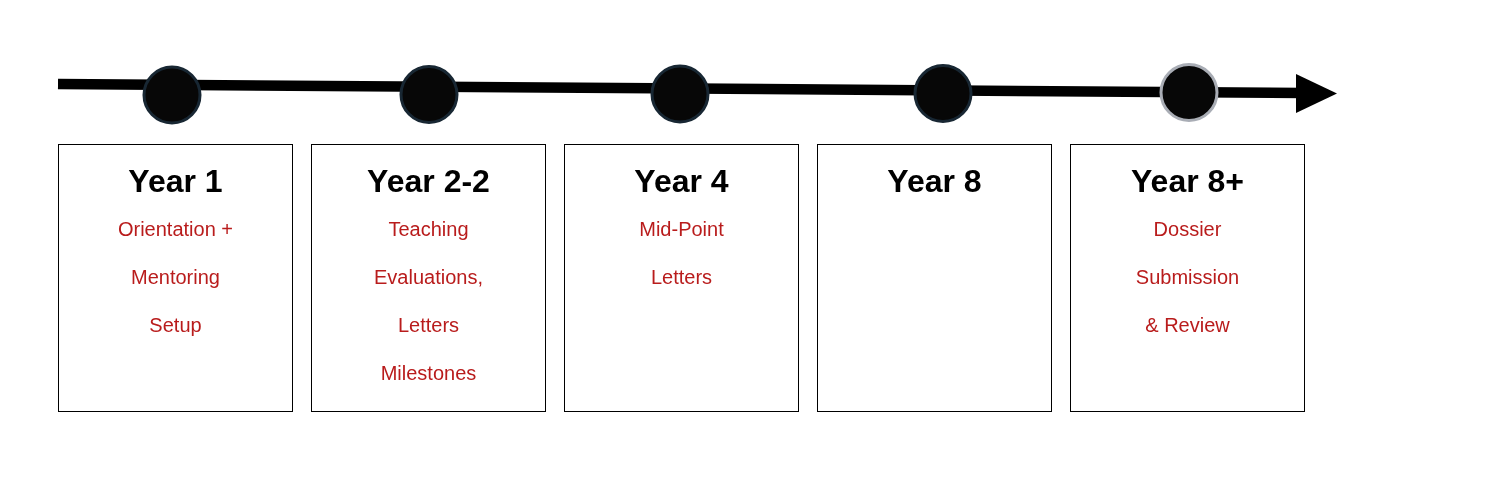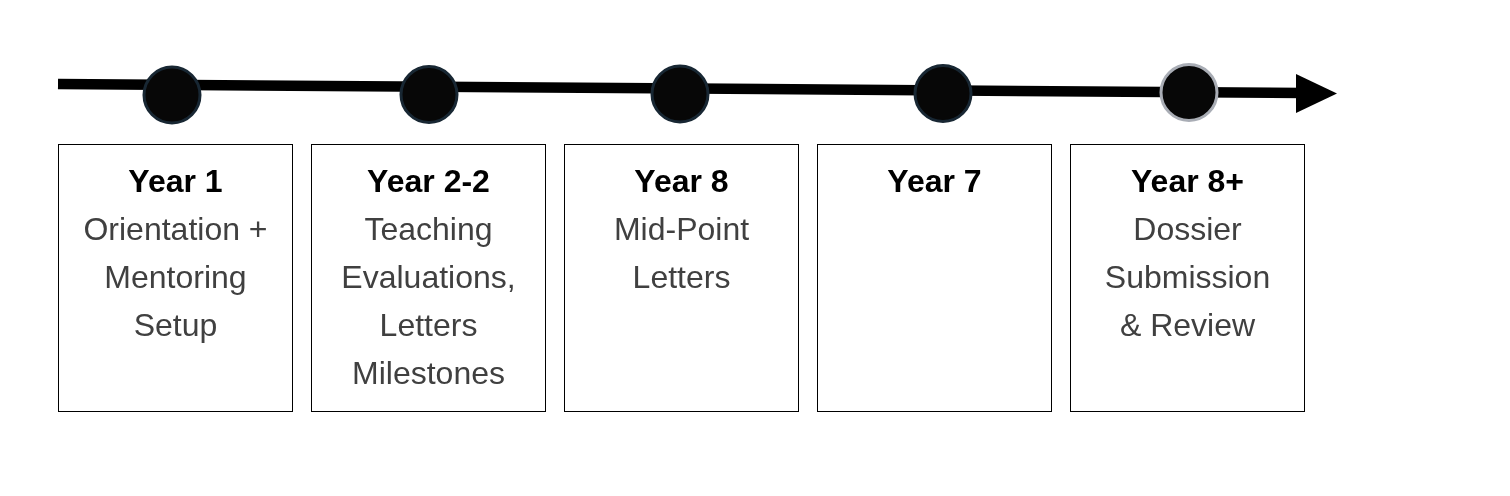--- a/index.html
+++ b/index.html
@@ -38,24 +38,24 @@
     padding-top: 12px;
   }
   .box-title {
     font-size: 32px;
     font-weight: 700;
     line-height: 48px;
     color: #000000;
     letter-spacing: 0;
   }
   .box-desc {
-    font-size: 32px;
+    font-size: 20px;
     font-weight: 400;
     line-height: 48px;
-    color: #404040;
+    color: #b91c1c;
     white-space: pre-line;
   }
 </style>
 </head>
 <body>
 
 <div class="canvas">
 
   <svg class="timeline-svg" width="1510" height="140" viewBox="0 0 1510 140">
     <line x1="58" y1="84" x2="1303" y2="93" stroke-width="10.5" stroke="#000000"></line>
@@ -78,27 +78,27 @@
 
     <div class="box">
       <div class="box-title">Year 2-2</div>
       <div class="box-desc">Teaching
 Evaluations,
 Letters
 Milestones</div>
     </div>
 
     <div class="box">
-      <div class="box-title">Year 8</div>
+      <div class="box-title">Year 4</div>
       <div class="box-desc">Mid-Point
 Letters</div>
     </div>
 
     <div class="box">
-      <div class="box-title">Year 7</div>
+      <div class="box-title">Year 8</div>
     </div>
 
     <div class="box">
       <div class="box-title">Year 8+</div>
       <div class="box-desc">Dossier
 Submission
 &amp; Review</div>
     </div>
 
   </div>

